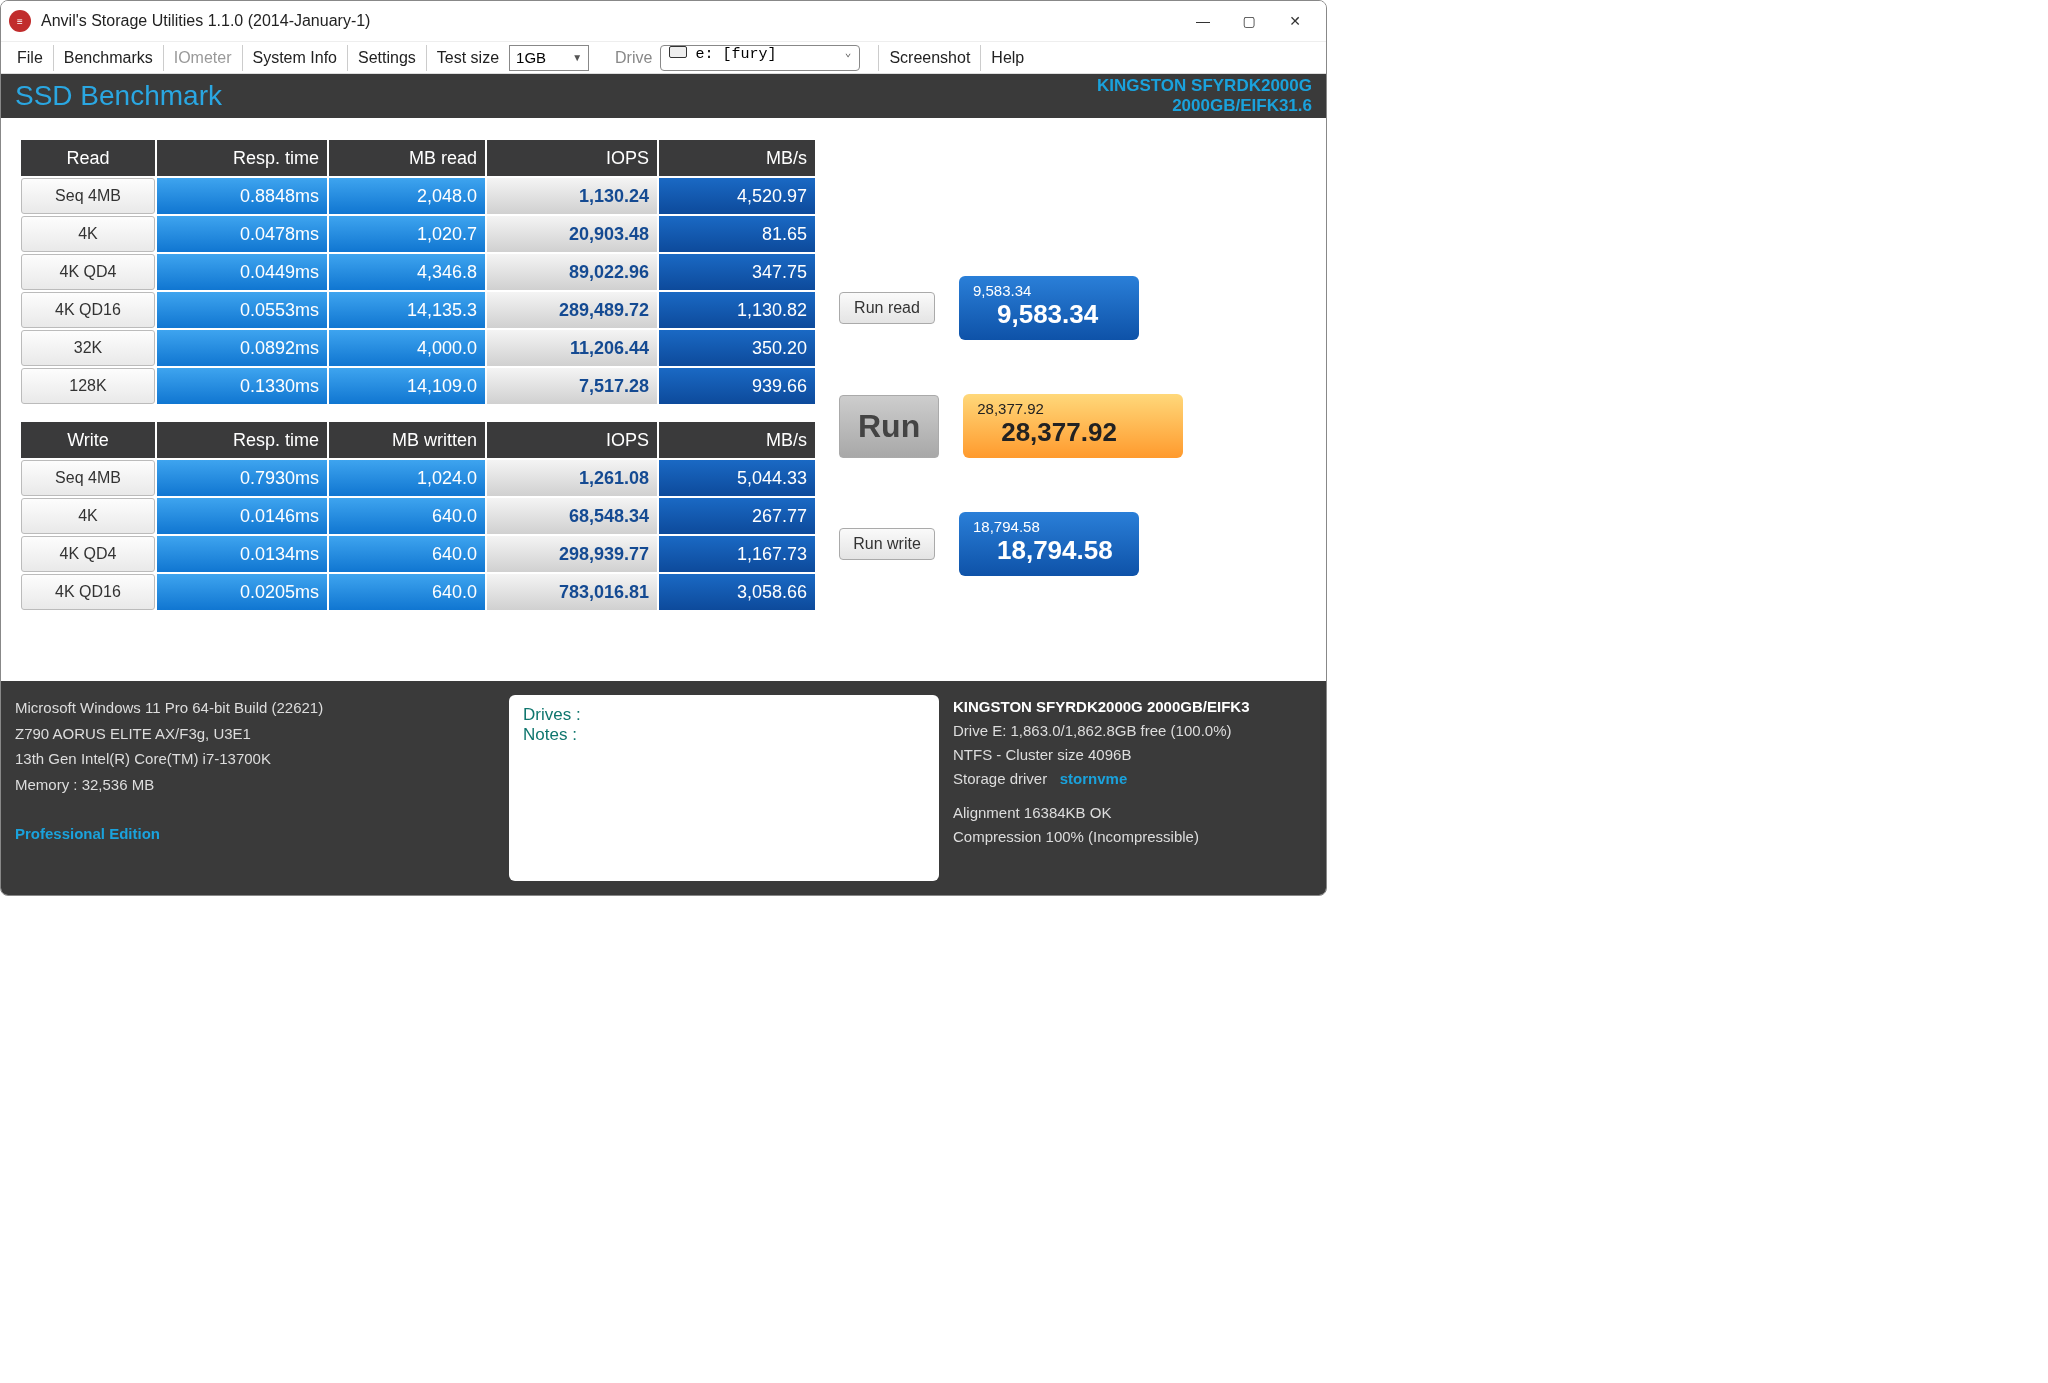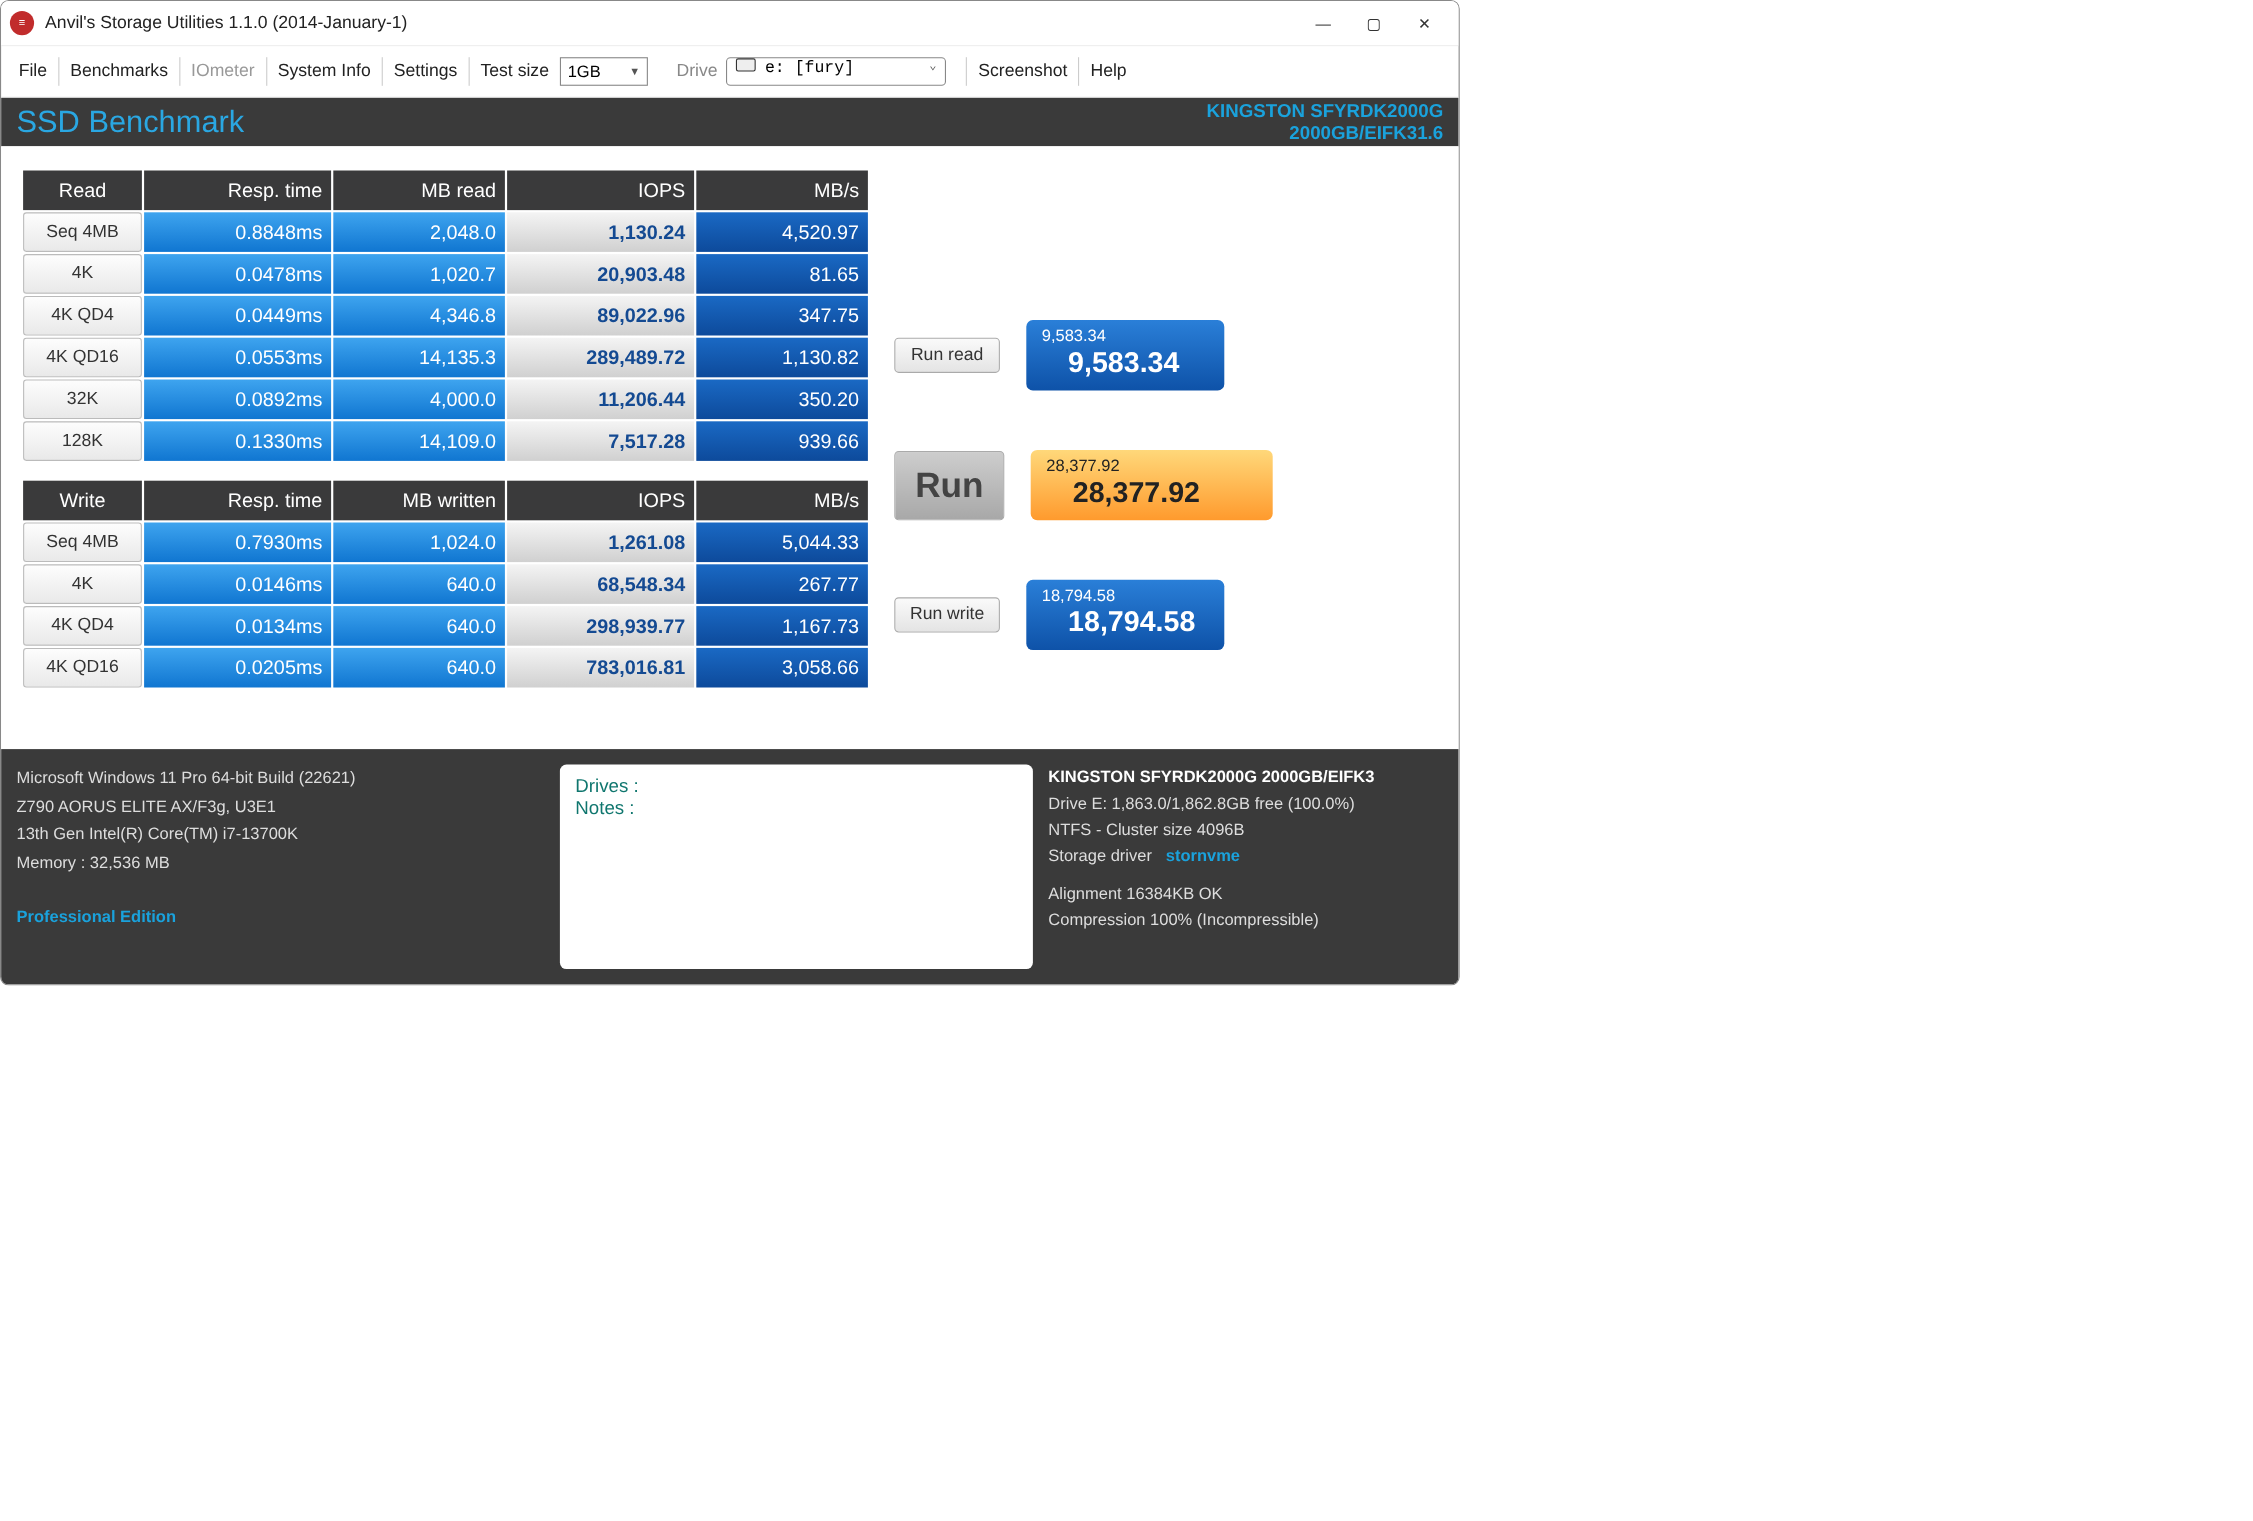--- a/index.html
+++ b/index.html
@@ -9,41 +9,41 @@
 
   
   .titlebar { height: 40px; display: flex; align-items: center; padding: 0 8px; background: #fff; }
   .titlebar .icon { width: 22px; height: 22px; border-radius: 50%; background: #c12c2c; display: flex; align-items:center; justify-content:center; margin-right: 10px; }
   .titlebar .icon span { color:#fff; font-size:10px; font-weight:bold; }
   .titlebar .title { flex: 1; font-size: 16px; color: #222; }
   .win-controls { display: flex; gap: 0; }
   .win-btn { width: 46px; height: 34px; display:flex; align-items:center; justify-content:center; font-size:14px; color:#333; }
 
   
-  .menubar { height: 48px; display:flex; align-items:center; padding: 0 6px; border-top:1px solid #eee; border-bottom:1px solid #ddd; gap:0; }
+  .menubar { height: 33px; display:flex; align-items:center; padding: 0 6px; border-top:1px solid #eee; border-bottom:1px solid #ddd; gap:0; }
   .menu-item { padding: 4px 10px; font-size:16px; color:#222; border-right: 1px solid #ccc; }
   .menu-item.dimmed { color:#999; }
   .menu-select { height:26px; border:1px solid #888; background:#fff; font-size:15px; padding: 0 6px; min-width:80px; display:flex; align-items:center; justify-content:space-between; }
   .menu-select .arrow { font-size:10px; color:#555; margin-left:4px;}
   .drive-select { height:26px; border:1px solid #888; background:#fff; font-size:15px; padding: 0 8px; min-width:200px; display:flex; gap:8px; border-radius:4px;font-family:Liberation Mono, monospace; }
   .drive-select .disk { width:18px; height:12px; border:1px solid #333; border-radius:2px; background:#eee; display:inline-block; }
   .drive-select .chev { margin-left:auto; font-size:11px; color:#555; }
   .menu-label { padding: 4px 8px; font-size:16px; color:#888; }
 
   
   .header-strip { height:44px; background: #3a3a3a; display:flex; align-items:center; padding: 0 14px; justify-content:space-between; }
   .header-strip .left { color:#2aa7e2; font-size:28px; font-weight:400; }
   .header-strip .right { text-align:right; color:#1aa2dc; font-size:17px; font-weight:600; line-height:1.2; }
 
   
   .main { flex: 1; background:#fff; padding: 20px 18px 0 18px; display:flex; gap:18px; }
   .tables { display:flex; flex-direction:column; gap:14px; }
   table { border-collapse: separate; border-spacing: 2px; }
   th, td { height:36px; text-align:right; padding: 0 8px; font-size:18px; font-weight:500; }
-  th.rowlabel, td.rowlabel { width:108px; text-align:center; }
+  th.rowlabel, td.rowlabel { width:134px; text-align:center; }
   th.resp, td.resp { width:170px; }
   th.mb, td.mb { width:156px; }
   th.iops, td.iops { width:170px; }
   th.mbs, td.mbs { width:156px; }
 
   th { background:#3a3a3b; color:#fff; }
   td.rowlabel { background: linear-gradient(#fdfdfd,#e9e9e9); border:1px solid #bbb; border-radius:3px; color:#333; font-size:16px; }
   td.blue { background: linear-gradient(#3ea4ef,#1076d1); color:#fff; }
   td.gray { background: linear-gradient(#f4f4f4,#d0d0d0); color:#144a92; font-weight:600; }
   td.dblue { background: linear-gradient(#1a69c4,#0d4a9b); color:#fff; }

